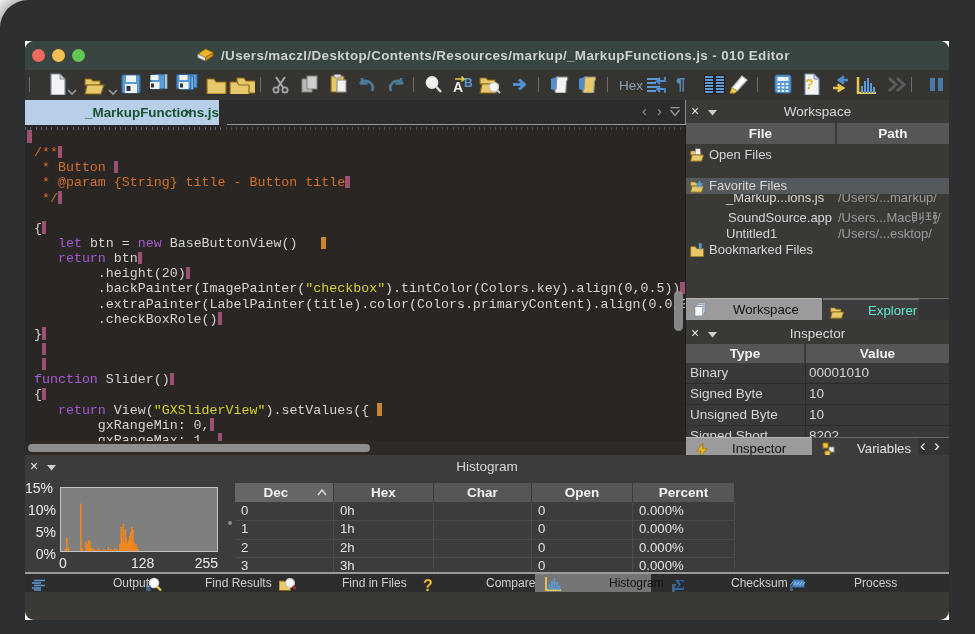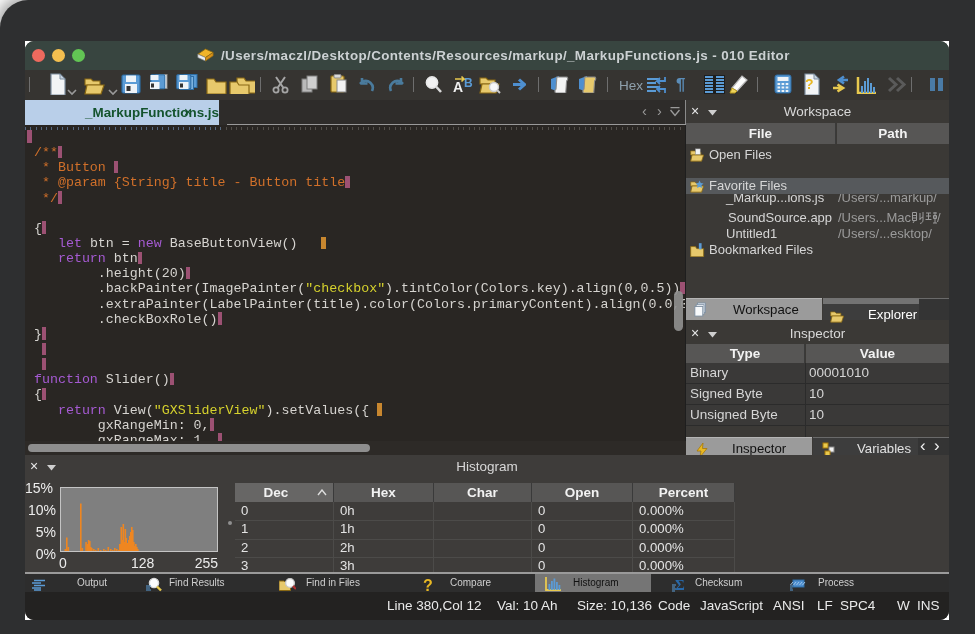--- a/index.html
+++ b/index.html
@@ -45,21 +45,21 @@
   font-size:13px; line-height:16px; white-space:nowrap; }
 .path { position:absolute; left:152px; color:#9b9b9b; }
 .ptab { position:absolute; height:22px; font-size:13.2px; line-height:22px; }
 .irow { position:absolute; left:0; width:100%; height:21px; color:#d6d6d6;
   font-size:13.5px; line-height:20px; border-bottom:1px solid #2b2b2b; background:#3a3938; }
 #hist { position:absolute; left:0; top:414px; width:924px; height:117px; background:#3e3c3a; }
 .hlbl { position:absolute; color:#ececec; font-size:14px; }
 .hcell { position:absolute; color:#e4e4e4; font-size:13.2px; line-height:18.3px; height:18.3px; }
 #strip { position:absolute; left:0; top:531px; width:924px; height:20px; background:#2d2d2d;
   border-top:2px solid #9a9a9a; }
-.stab { position:absolute; top:0px; color:#cfcfcf; font-size:10px; line-height:18px; }
+.stab { position:absolute; top:0px; color:#cfcfcf; font-size:12px; line-height:18px;margin-left:36px; }
 #status { position:absolute; left:0; top:551px; width:924px; height:28px; background:#232221; }
 .stx { position:absolute; top:6px; color:#eaeaea; font-size:13.5px; }
 </style></head>
 <body>
 <div id="desk"></div>
 <div id="win">
     <div id="winr">
   <div id="titlebar">
     <span class="tl" style="left:7px;background:#ee6a5e"></span>
     <span class="tl" style="left:27px;background:#f4bf4f"></span>
@@ -334,21 +334,21 @@
           <span style="position:absolute;left:23px">Bookmarked Files</span>
         </div>
 <div class="ptab" style="left:0;top:198px;width:136px;background:#9b9b9b;color:#111;border-top:1px solid #b5b5b5">
   <span style="position:absolute;left:8px;top:3px"><svg width="14" height="15" viewBox="0 0 16 17">
               <rect x="4" y="1" width="9" height="11" fill="#dfe8f2" stroke="#7d8ea0"></rect>
               <rect x="2.5" y="3" width="9" height="11" fill="#eef3f8" stroke="#7d8ea0"></rect>
               <rect x="1" y="5" width="9" height="11" fill="#f8fafc" stroke="#7d8ea0"></rect>
             </svg></span>
           <span style="position:absolute;left:47px">Workspace</span>
         </div>
-<div class="ptab" style="left:137px;top:198px;width:96px;background:#3d3d3d;color:#ffffff;border-top:6px solid #737373">
+<div class="ptab" style="left:137px;top:198px;width:96px;background:#3d3d3d;color:#5eead4;border-top:2px solid #737373">
   <span style="position:absolute;left:7px;top:4px"><svg width="15" height="14" viewBox="0 0 22 20">
               <path d="M1 4 h6 l2 2 h7 v4 h-15 z" fill="#e7c96c" stroke="#8a6914" stroke-width="1.1"></path>
               <path d="M3 10 h17 l-3 9 h-16 z" fill="#e7c96c" stroke="#8a6914" stroke-width="1.2"></path>
             </svg></span>
           <span style="position:absolute;left:45px">Explorer</span>
         </div>
 <div class="abs" style="left:233px;top:198px;width:30px;height:22px;background:#343434;border-top:1px solid #6a6a6a"></div>
 
 <div class="phdr" style="top:226px;text-align:center">Inspector</div>
 <div class="px" style="left:5px;top:224.5px">×</div>
@@ -361,20 +361,24 @@
           <span style="position:absolute;left:4px">Binary</span>
           <span style="position:absolute;left:123px">00001010</span>
         </div>
 <div class="irow" style="top:284px">
           <span style="position:absolute;left:4px">Signed Byte</span>
           <span style="position:absolute;left:123px">10</span>
         </div>
 <div class="irow" style="top:305px">
           <span style="position:absolute;left:4px">Unsigned Byte</span>
           <span style="position:absolute;left:123px">10</span>
+        </div>
+<div class="irow" style="top:326px;height:12px;overflow:hidden;border-bottom:none">
+          <span style="position:absolute;left:4px">Signed Short</span>
+          <span style="position:absolute;left:123px">8202</span>
         </div>
 <div class="abs" style="left:119px;top:263px;width:1px;height:75px;background:#2b2b2b"></div>
 <div class="ptab" style="left:0;top:337px;width:126px;background:#9b9b9b;color:#111;border-top:1px solid #b5b5b5">
   <span style="position:absolute;left:10px;top:4px"><svg width="13" height="14" viewBox="0 0 13 14">
               <path d="M7 0 L1 8 H5 L4 14 L11 5.5 H6.5 z" fill="#e8b824" stroke="#a87808" stroke-width="0.8"></path>
             </svg></span>
           <span style="position:absolute;left:46px">Inspector</span>
         </div>
 <div class="ptab" style="left:127px;top:337px;width:105px;background:#3d3d3d;color:#e2e2e2;border-top:1px solid #6a6a6a">
   <span style="position:absolute;left:9px;top:3px"><svg width="13" height="14" viewBox="0 0 13 14">
@@ -534,26 +538,14 @@
 <span class="stab" style="left:670px;color:#cfcfcf">Checksum</span>
 <span class="abs" style="left:765px;top:3px"><svg width="18" height="14" viewBox="0 0 18 14">
             <rect x="3" y="3" width="11" height="7" fill="#4e8fd0" stroke="#2e6da4"></rect>
             <path d="M3 5 l-2.5 3 M6 5 l-2.5 3 M9 5 l-2.5 3 M12 5 l-2.5 3 M15 5 l-2.5 3" stroke="#9ec4e8" stroke-width="1"></path>
             <g stroke="#5b9bd5" stroke-width="1.1">
               <path d="M0 9 h3 M0 11 h2.5 M0 13 h3"></path>
             </g>
           </svg></span>
 <span class="stab" style="left:793px;color:#cfcfcf">Process</span>
       </div>
-  <div id="status">
-        <span class="stx" style="left:362px">Line 380,Col 12</span>
-<span class="stx" style="left:472px">Val: 10 Ah</span>
-<span class="stx" style="left:552px">Size: 10,136</span>
-<span class="stx" style="left:633px">Code</span>
-<span class="stx" style="left:675px">JavaScript</span>
-<span class="stx" style="left:748px">ANSI</span>
-<span class="stx" style="left:792px">LF</span>
-<span class="stx" style="left:815px">SPC4</span>
-<span class="stx" style="left:872px">W</span>
-<span class="stx" style="left:892px">INS</span>
-      </div>
 </div>
   </div>
 
 </body></html>

